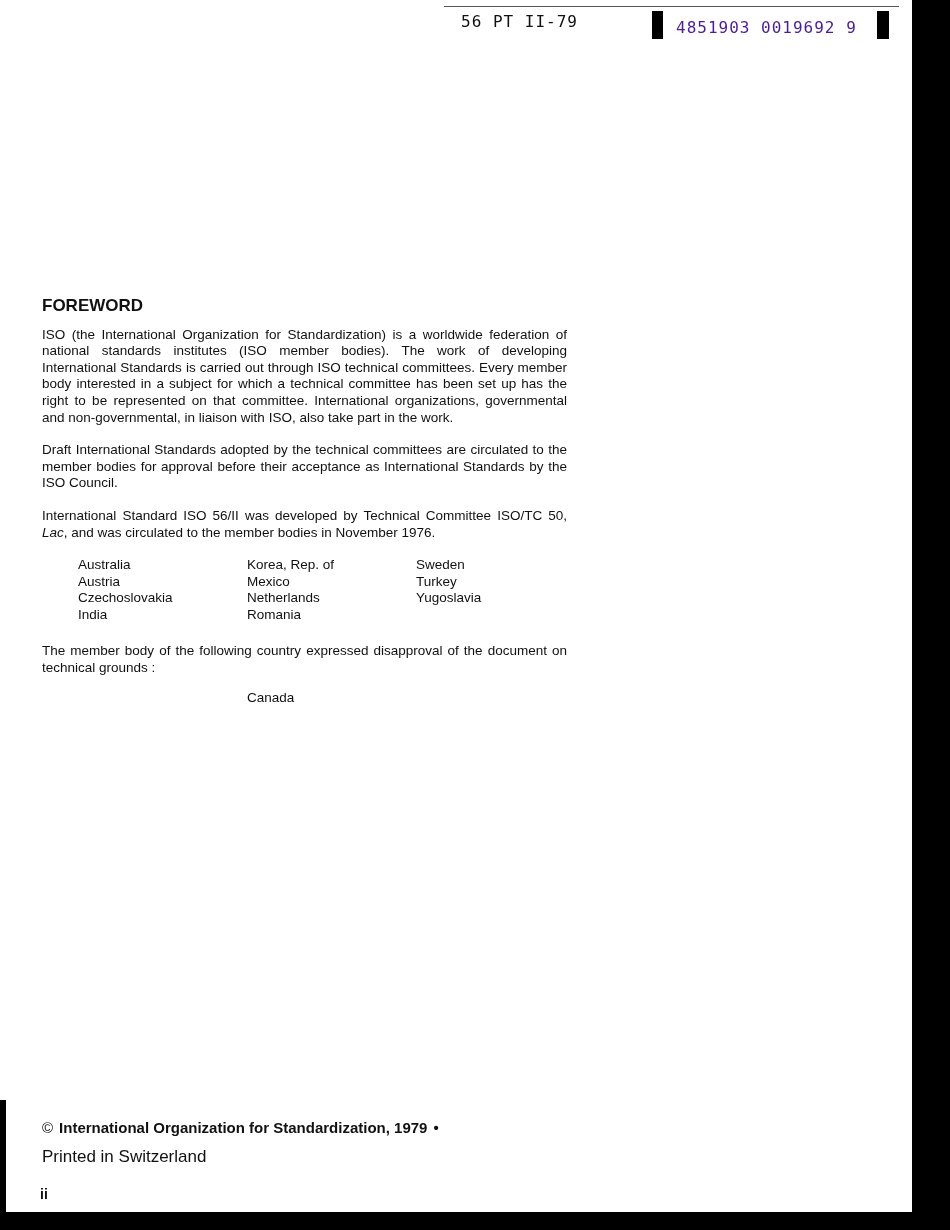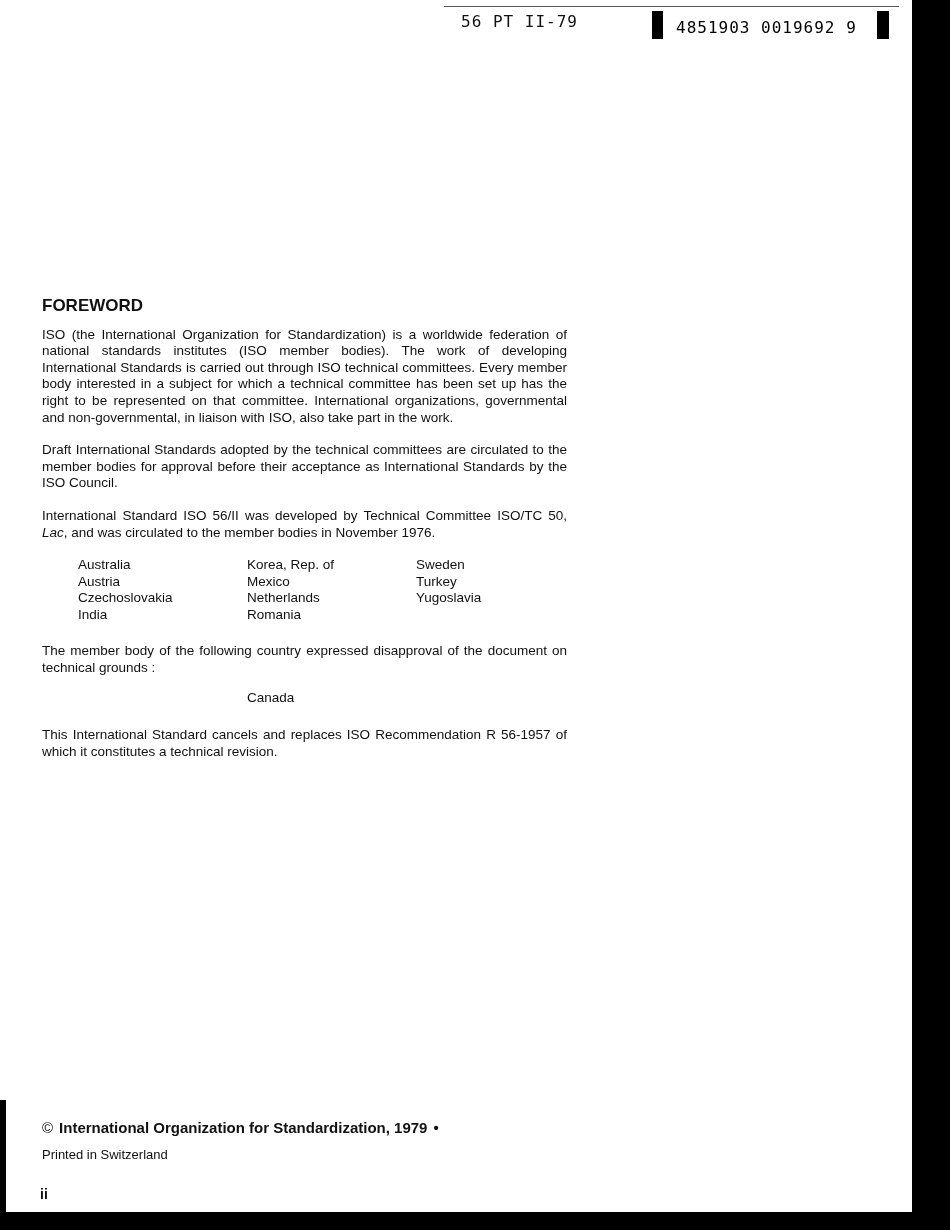--- a/index.html
+++ b/index.html
@@ -26,21 +26,21 @@
       background: #555;
     }
     .hdr-code {
       position: absolute; left: 461px; top: 12px;
       font-family: "DejaVu Sans Mono", "Liberation Mono", monospace;
       font-size: 16px; letter-spacing: 1px; color: #111;
     }
     .hdr-barcode-num {
       position: absolute; left: 676px; top: 18px;
       font-family: "DejaVu Sans Mono", "Liberation Mono", monospace;
-      font-size: 16px; letter-spacing: 1px; color: #000000;
+      font-size: 16px; letter-spacing: 1px; color: #4c1d95;
     }
     .bar-mark {
       position: absolute; background: #000;
     }
     .bar-left { left: 652px; top: 11px; width: 11px; height: 28px; }
     .bar-right { left: 877px; top: 11px; width: 12px; height: 28px; }
 
     .content {
       position: absolute; left: 42px; top: 298px; width: 525px;
       font-size: 13.5px; line-height: 16.6px;
@@ -63,21 +63,21 @@
 
     .disapprove-country { margin: 0 0 20px 205px; }
 
     .footer-copy {
       position: absolute; left: 42px; top: 1119px;
       font-size: 15px; font-weight: bold; color: #111;
     }
     .footer-copy .circ { font-weight: normal; margin-right: 6px; }
     .footer-copy .bullet { margin-left: 6px; }
     .footer-printed {
-      position: absolute; left: 42px; top: 1147px; font-size: 13px; color: #111;
+      position: absolute; left: 42px; top: 1147px; font-size: 17px; color: #111;
     }
     .page-num {
       position: absolute; left: 40px; top: 1186px; font-size: 14px; font-weight: bold;
     }
   </style>
 </head>
 <body>
 
 <div class="scan-right"></div>
 <div class="scan-bottom"></div>
@@ -110,20 +110,19 @@
     </div>
     <div class="col c3">
       <div>Sweden</div>
       <div>Turkey</div>
       <div>Yugoslavia</div>
     </div>
   </div>
 
   <p class="para tight">The member body of the following country expressed disapproval of the document on technical grounds :</p>
   <div class="disapprove-country">Canada</div>
-  <p class="para">This International Standard cancels and replaces ISO Recommendation R 56-1957 of which it constitutes a technical revision.</p>
 </div>
 
 <div class="footer-copy">
   <span class="circ">©</span><span>International Organization for Standardization, 1979</span><span class="bullet">•</span>
 </div>
 <div class="footer-printed">Printed in Switzerland</div>
 <div class="page-num">ii</div>
 
 </body></html>

